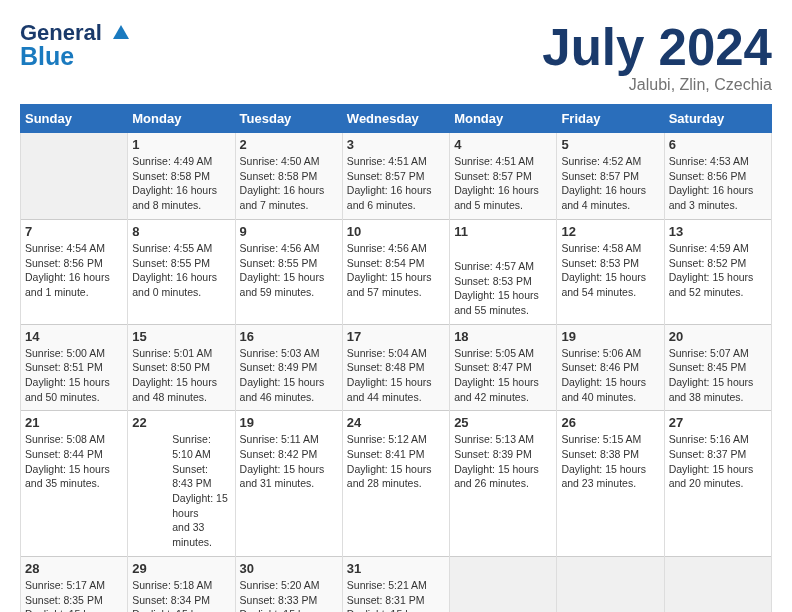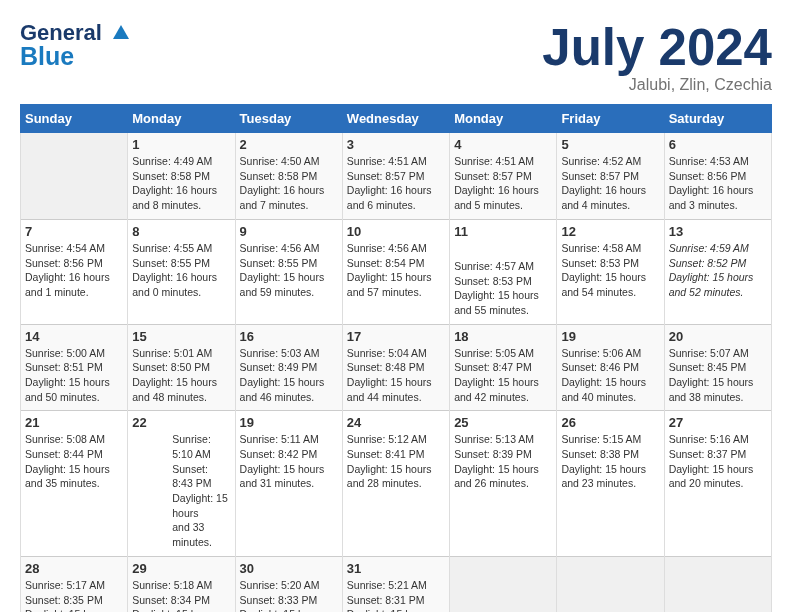--- a/index.html
+++ b/index.html
@@ -204,21 +204,21 @@
         </td>
         <td>
           <span class="day-number">12</span>
           <div class="day-info" style="white-space: pre-line;">Sunrise: 4:58 AM
 Sunset: 8:53 PM
 Daylight: 15 hours
 and 54 minutes.</div>
         </td>
         <td>
           <span class="day-number">13</span>
-          <div class="day-info" style="white-space: pre-line; font-style: italic;">Sunrise: 4:59 AM
+          <div class="day-info" style="white-space: pre-line;">Sunrise: 4:59 AM
 Sunset: 8:52 PM
 Daylight: 15 hours
 and 52 minutes.</div>
         </td>
       </tr>
       <tr>
         <td>
           <span class="day-number">14</span>
           <div class="day-info" style="white-space: pre-line;">Sunrise: 5:00 AM
 Sunset: 8:51 PM

